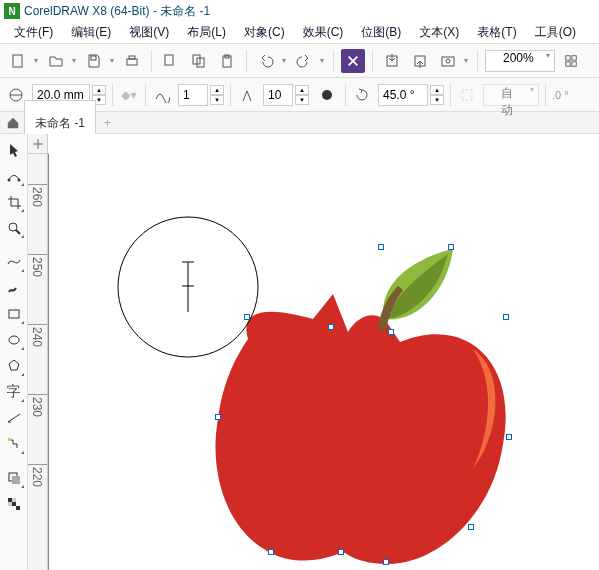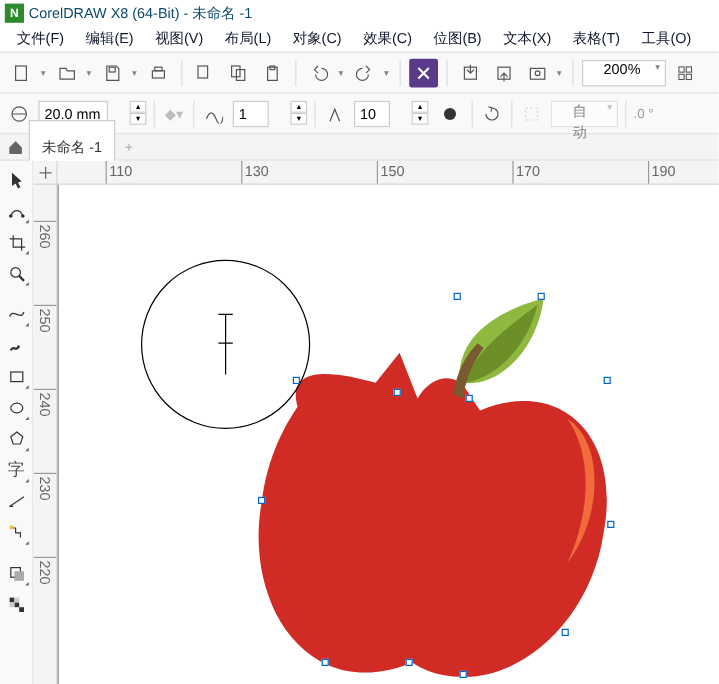--- a/index.html
+++ b/index.html
@@ -10,21 +10,21 @@
 .menubar{height:22px;background:#fff;display:flex;align-items:center;padding:0 6px;gap:2px;border-bottom:1px solid #ddd}
 .menu-item{padding:3px 8px;color:#0f172a;cursor:pointer}
 .toolbar{height:34px;background:#f9f9f9;border-bottom:1px solid #ddd;display:flex;align-items:center;padding:0 6px;gap:4px}
 .toolbar .sep{width:1px;height:22px;background:#ddd;margin:0 3px}
 .tbtn{width:24px;height:24px;display:flex;align-items:center;justify-content:center;cursor:pointer;color:#555;border-radius:2px}
 .tbtn.dd{width:34px;justify-content:flex-start;padding-left:4px;position:relative}
 .tbtn.dd::after{content:"▾";position:absolute;right:2px;font-size:8px;color:#888}
 .zoom-box{width:70px;height:22px;border:1px solid #ccc;display:flex;align-items:flex-start;padding:0 17px;background:#fff;position:relative}
 .zoom-box::after{content:"▾";position:absolute;right:4px;font-size:8px;color:#888}
 .toolbar2{height:34px;background:#f9f9f9;border-bottom:1px solid #ddd;display:flex;align-items:center;padding:0 6px;gap:6px}
-.spin{display:flex;gap:18px}
+.spin{display:flex;align-items:center;gap:2px}
 .spin-input{width:58px;height:22px;border:1px solid #ccc;padding:0 4px;background:#fff}
 .spin-btns{display:flex;flex-direction:column}
 .spin-btns span{width:14px;height:10px;border:1px solid #ccc;font-size:7px;display:flex;align-items:center;justify-content:center;background:#fff;cursor:pointer}
 .prop-icon{width:20px;height:20px;display:flex;align-items:center;justify-content:center;color:#666}
 .tabbar{height:22px;background:#f4f4f4;border-bottom:1px solid #ddd;display:flex;align-items:center;padding:0 4px;gap:2px}
 .tab-home{width:18px;height:18px;display:flex;align-items:center;justify-content:center;color:#666;cursor:pointer}
 .tab{padding:14px 10px;background:#fff;border:1px solid #ccc;border-bottom:none;color:#333;cursor:pointer}
 .tab-add{padding:2px 6px;color:#aaa;cursor:pointer}
 .workspace{position:absolute;top:134px;left:0;right:0;bottom:0;display:flex}
 .toolbox{width:28px;background:#f9f9f9;border-right:1px solid #ddd;display:flex;flex-direction:column;align-items:center;padding-top:4px;gap:2px}
@@ -206,20 +206,27 @@
         <circle cx="8" cy="8" r="5" fill="#333"></circle>
       </svg>
     </div>
   <div class="sep" style="width:1px;height:22px;background:#ddd"></div>
   <div class="prop-icon">
       <svg width="16" height="16">
         <path d="M8 3 a5 5 0 1 1 -5 5" fill="none" stroke="#555"></path>
         <path d="M5 2l3 1-1 3" fill="none" stroke="#555"></path>
       </svg>
     </div>
+  <div class="spin">
+    <input class="spin-input" style="width: 50px;" value="45.0 °">
+    <div class="spin-btns">
+        <span>▴</span>
+        <span>▾</span>
+      </div>
+  </div>
   <div class="sep" style="width:1px;height:22px;background:#ddd"></div>
   <div class="prop-icon" style="opacity:.4">
       <svg width="16" height="16">
         <rect x="3" y="3" width="10" height="10" fill="none" stroke="#999" stroke-dasharray="2"></rect>
       </svg>
     </div>
   <div class="zoom-box" style="width:56px;opacity:.5">
       <span>自动</span>
     </div>
   <div class="sep" style="width:1px;height:22px;background:#ddd"></div>
@@ -320,37 +327,20 @@
       </div>
   </div>
 
   <div class="canvas-area">
     <div class="ruler-corner">
         <svg width="12" height="12">
           <line x1="1" y1="6" x2="11" y2="6" stroke="#666"></line>
           <line x1="6" y1="1" x2="6" y2="11" stroke="#666"></line>
         </svg>
       </div>
-    <div class="ruler-h">
-      <div class="tick" style="left:40px">
-          <span>110</span>
-        </div>
-      <div class="tick" style="left:153px">
-          <span>130</span>
-        </div>
-      <div class="tick" style="left:266px">
-          <span>150</span>
-        </div>
-      <div class="tick" style="left:379px">
-          <span>170</span>
-        </div>
-      <div class="tick" style="left:492px">
-          <span>190</span>
-        </div>
-    </div>
     <div class="ruler-v">
       <div class="tick" style="top:30px">
           <span>260</span>
         </div>
       <div class="tick" style="top:100px">
           <span>250</span>
         </div>
       <div class="tick" style="top:170px">
           <span>240</span>
         </div>

